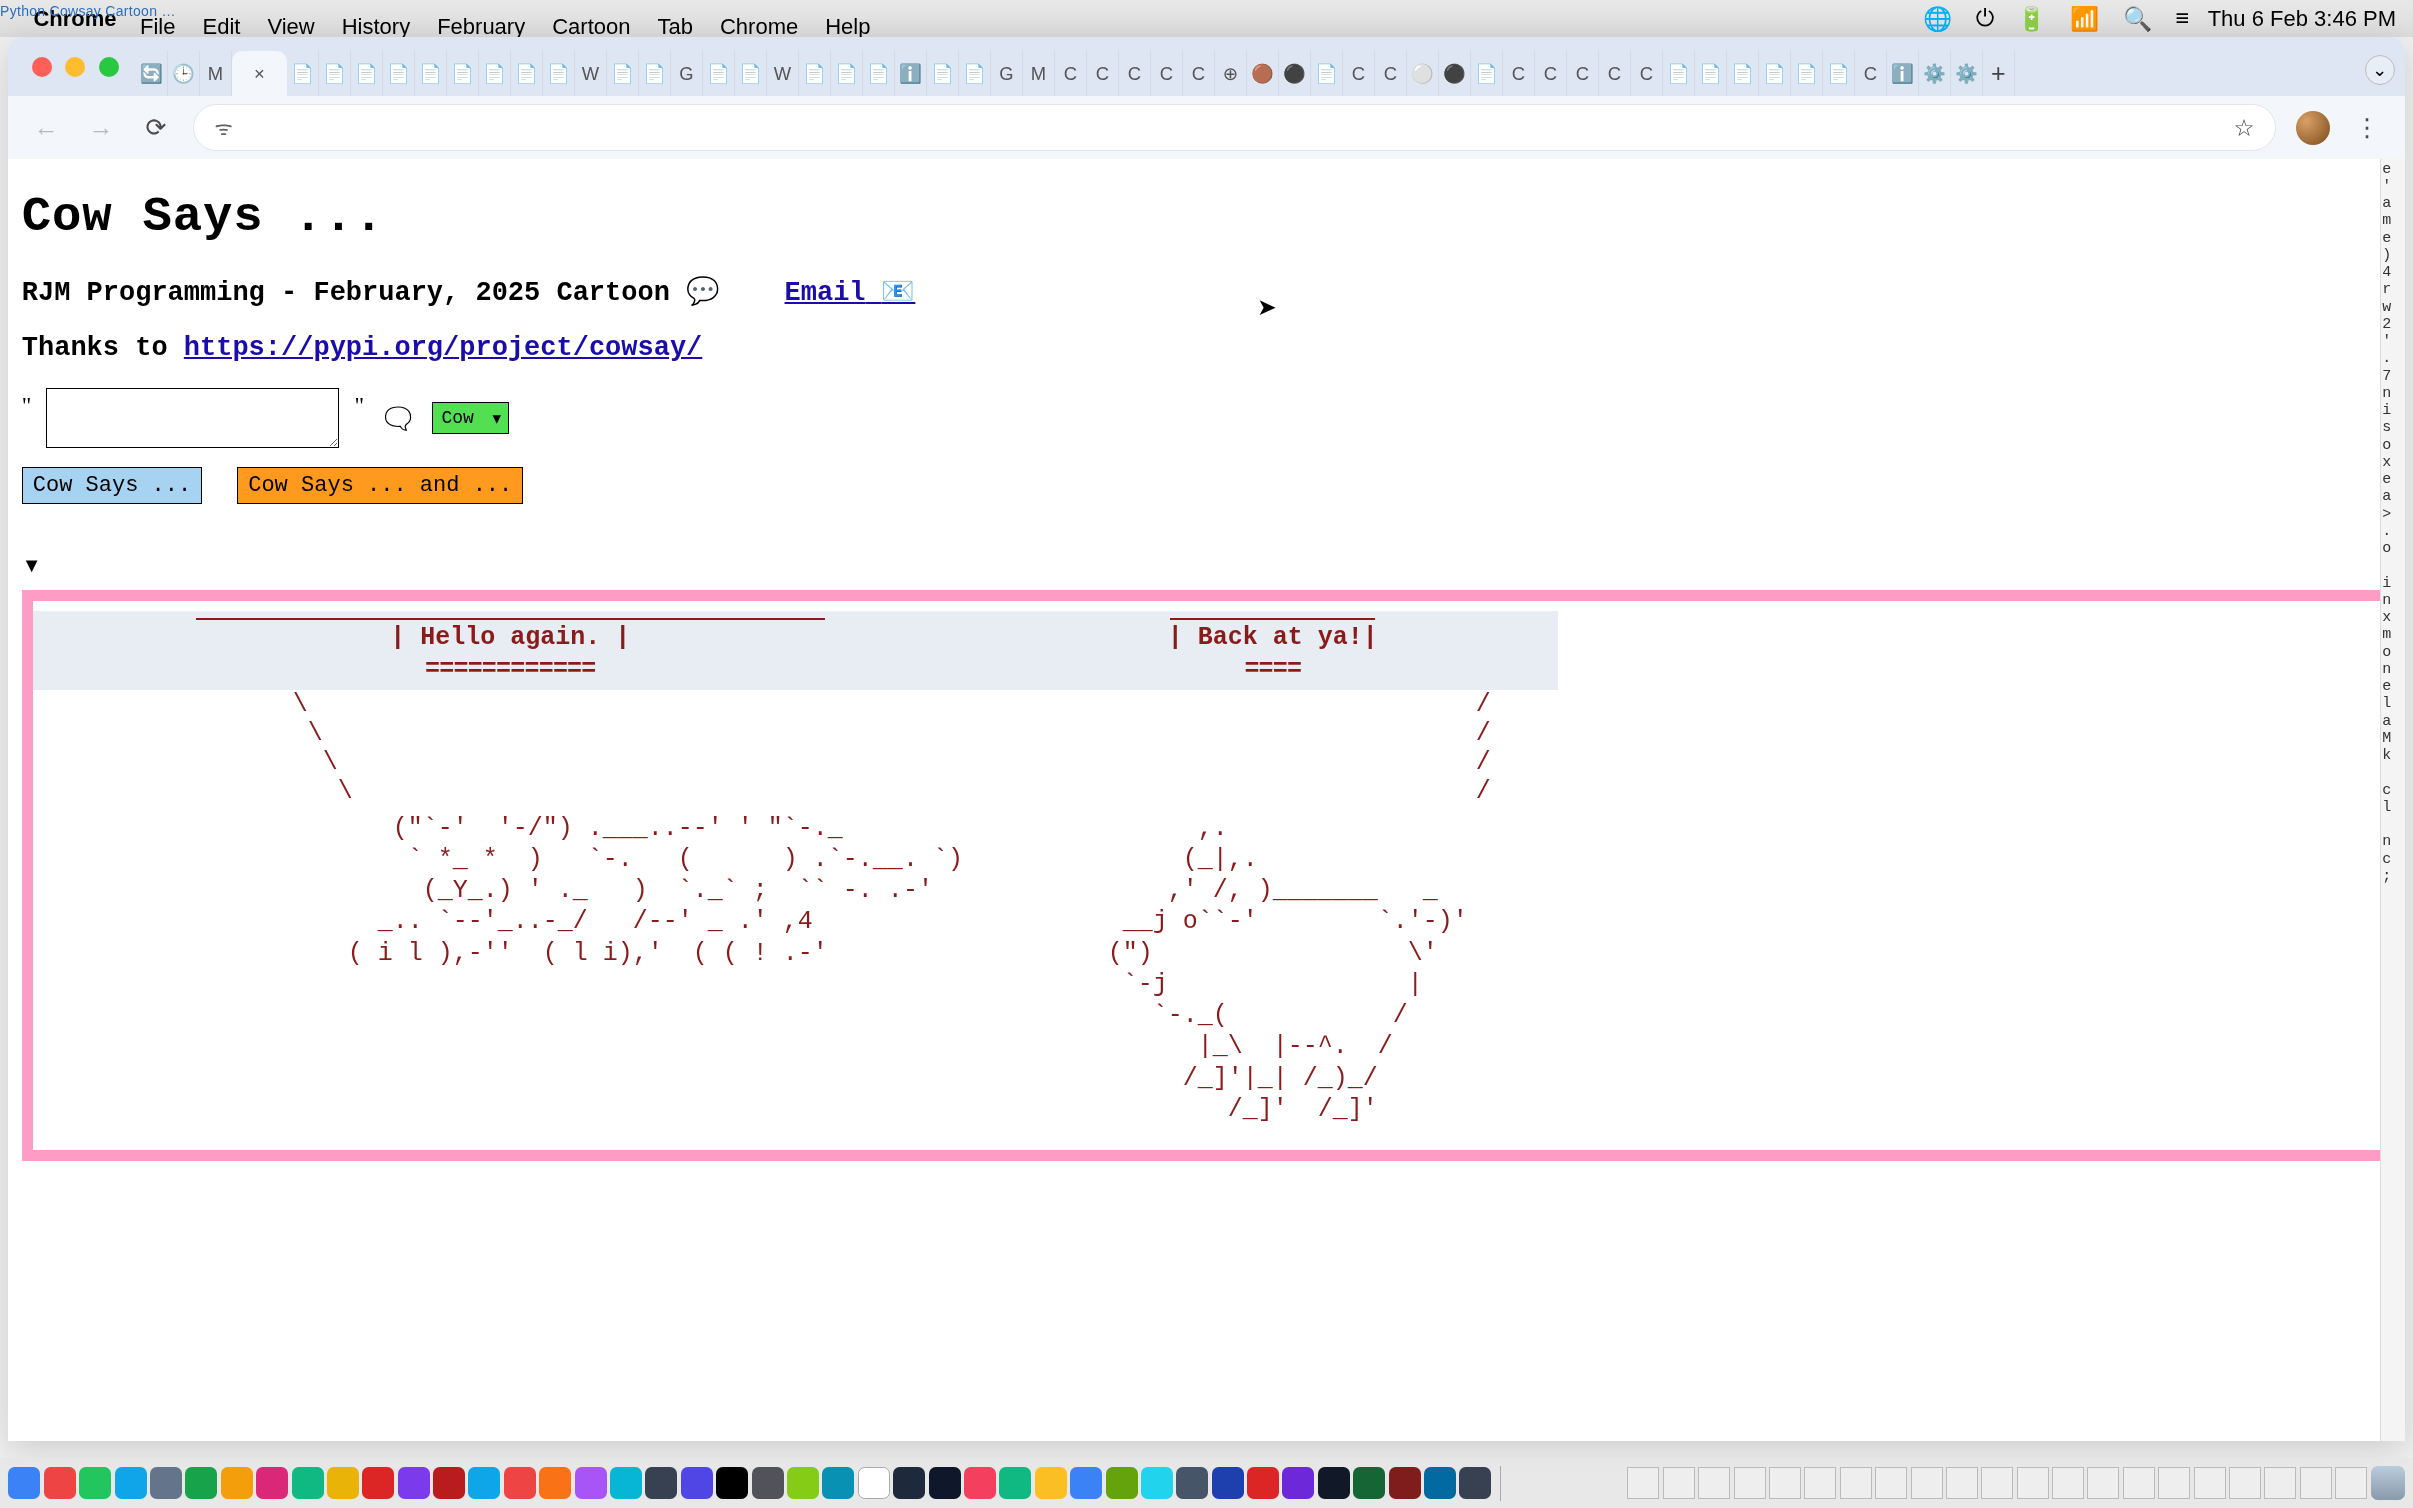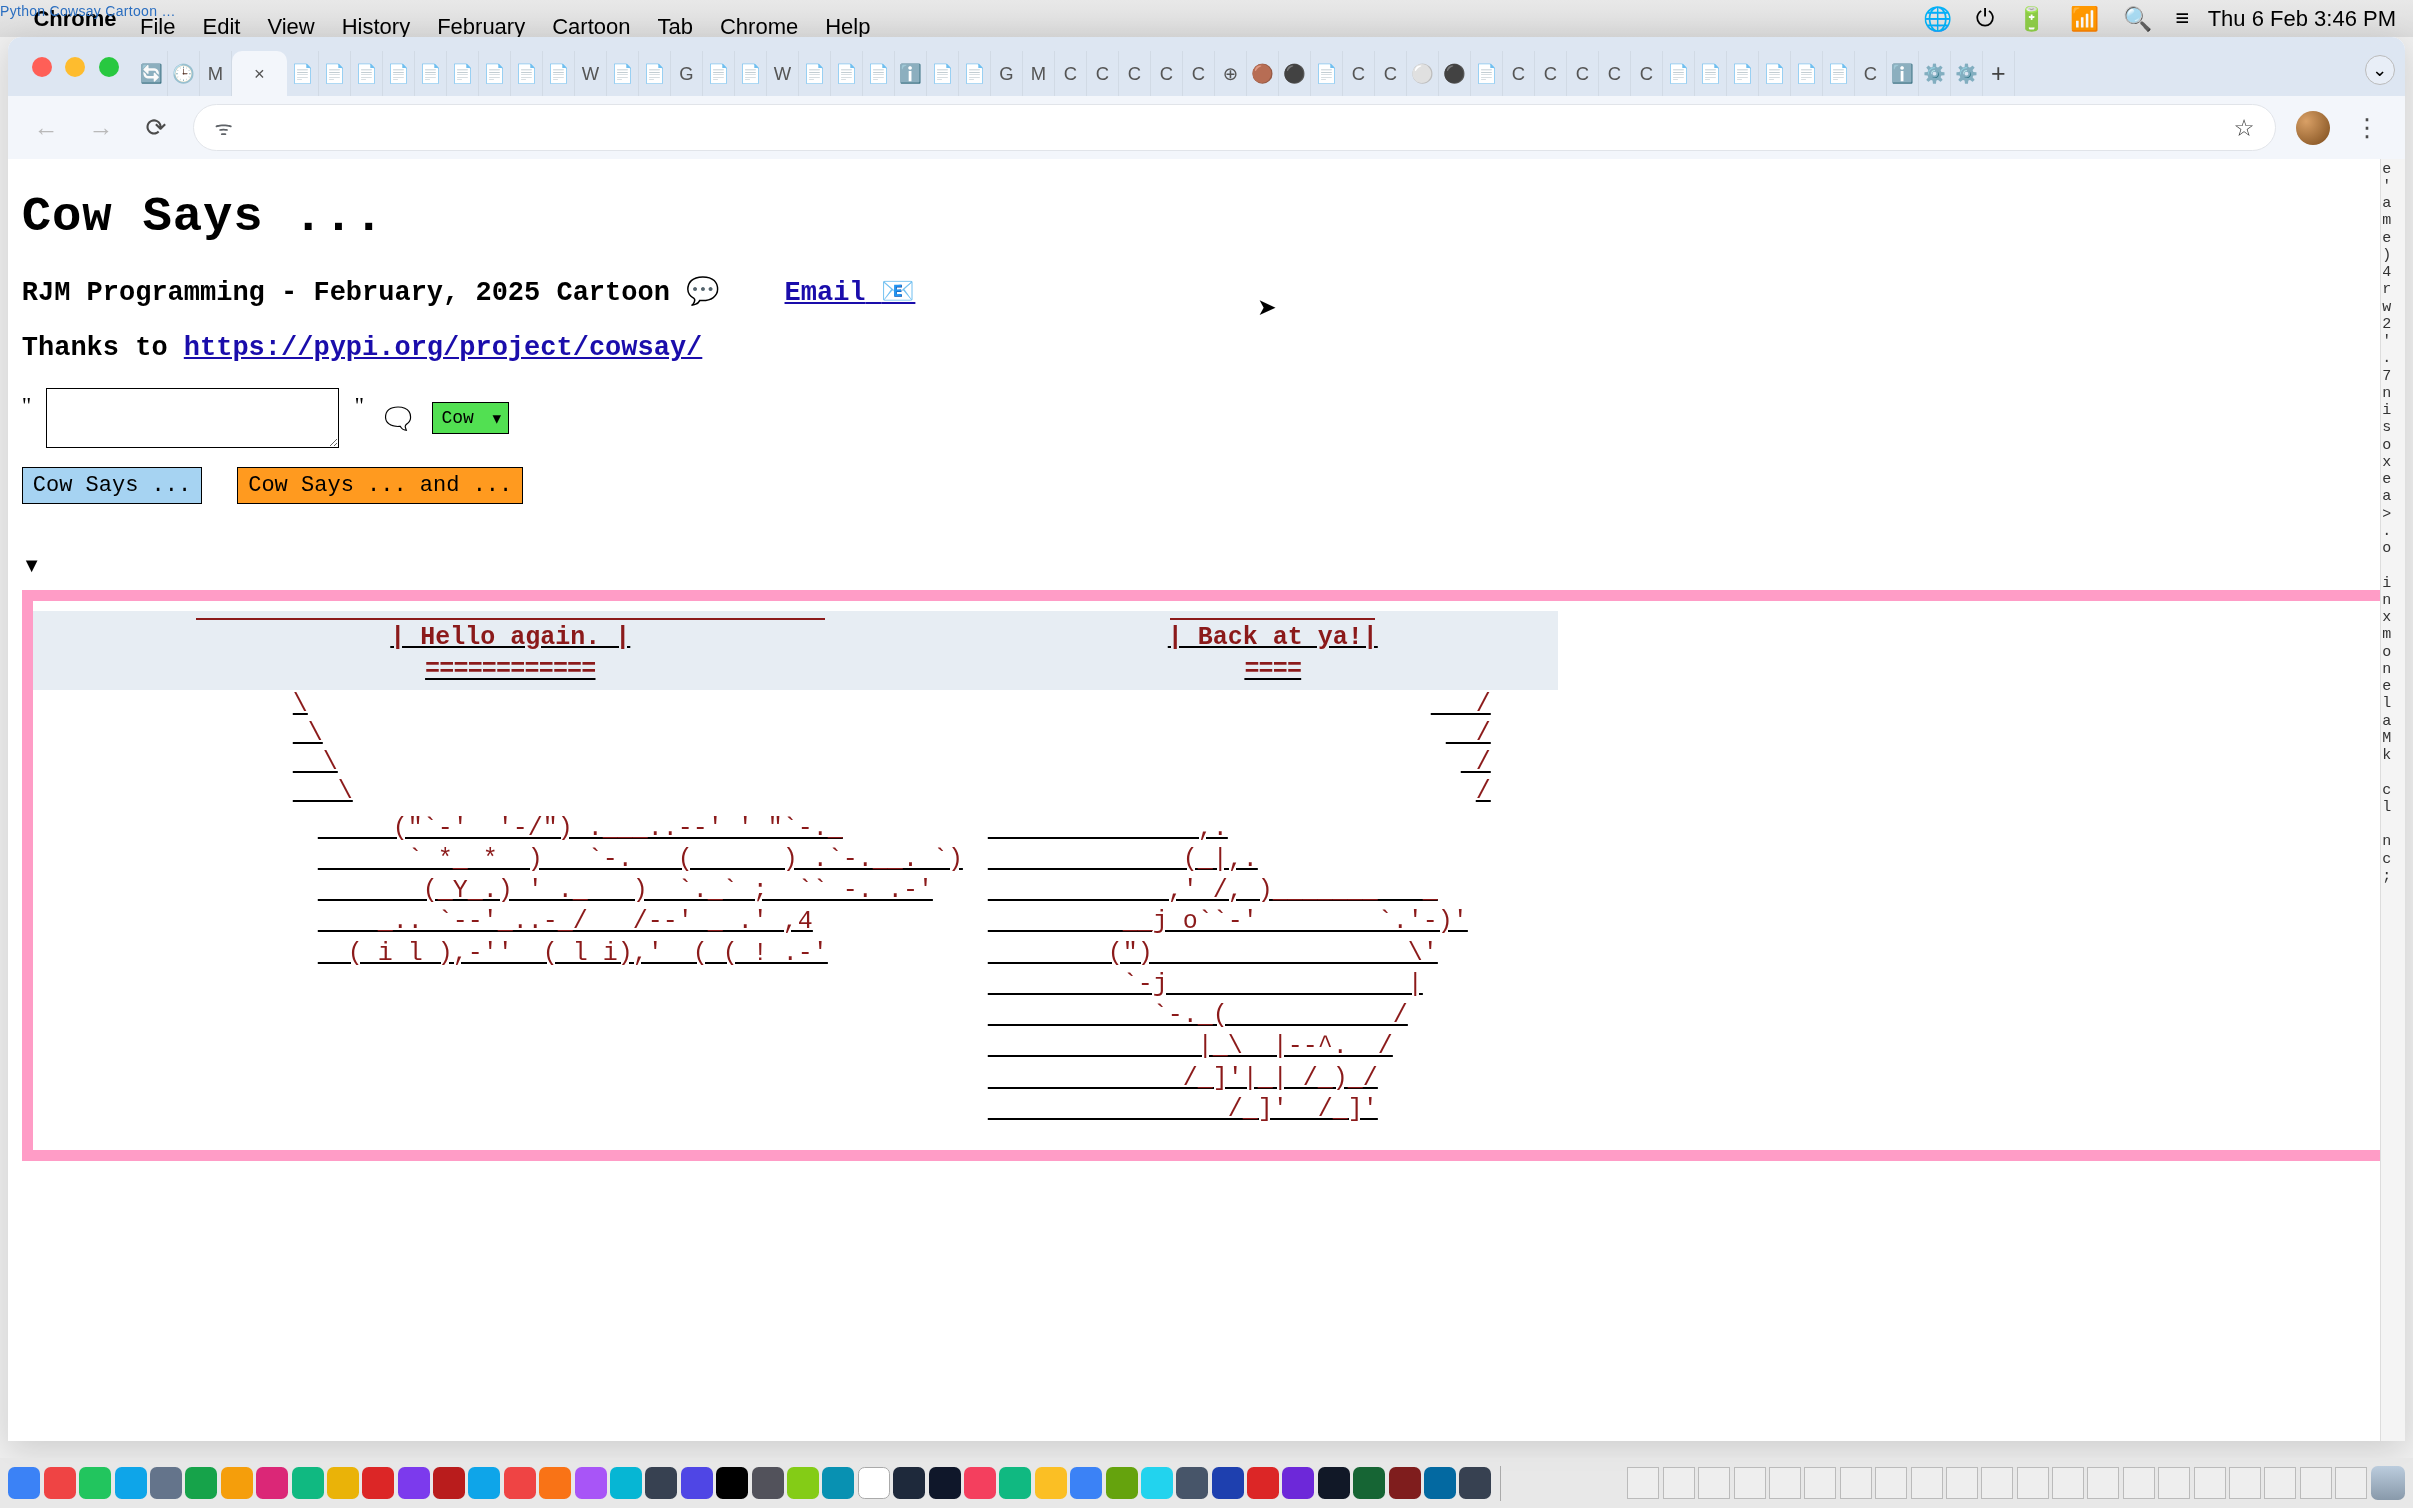--- a/index.html
+++ b/index.html
@@ -55,21 +55,21 @@
 .sel-wrap::after { content:"▾"; position:absolute; right:8.4px; top:50%; transform:translateY(-50%); font-size:17px; pointer-events:none; }
 
 .btnrow { display:flex; gap: 35px; }
 .btn { font-family:"Courier New", monospace; font-size: 22px; padding: 5px 10px; border:1.7px solid #000; cursor:pointer; }
 .btn.blue { background:#a6d3f2; }
 .btn.orange { background:#ff9a1f; }
 
 .disclosure { font-size: 20px; margin: 50px 0 13.4px; }
 
 .stage { border: 11.7px solid #ff9cc6; background: #fff; min-height: 570px; padding: 10px 0 25px; display:flex; align-items:flex-start; }
-.convo { display:flex; gap: 0; text-decoration: underline; }
+.convo { display:flex; gap: 0; }
 .bubble-col { position: relative; }
 .bubble { background:#e7edf3; padding: 6.7px 28.5px 3.4px; font-family:"Courier New",monospace; font-weight:700; font-size:25px; color:#8b1a1a; text-align:center; line-height:1.3; }
 .bubble .top { border-top:2.5px solid #8b1a1a; display:block; width:70%; margin:0 auto 1.7px; }
 .bubble .under { letter-spacing: -0.8px; }
 .tail { font-family:"Courier New",monospace; font-size:25px; color:#8b1a1a; white-space:pre; padding-left: 260px; }
 .tail.right { padding-left: 0; text-align:right; padding-right: 67px; }
 .art { font-family:"Courier New",monospace; font-size:25px; color:#8b1a1a; white-space:pre; line-height:1.25; margin-top: 6.7px; }
 .col1 { width: 955px; }
 .col2 { width: 570px; }
 

